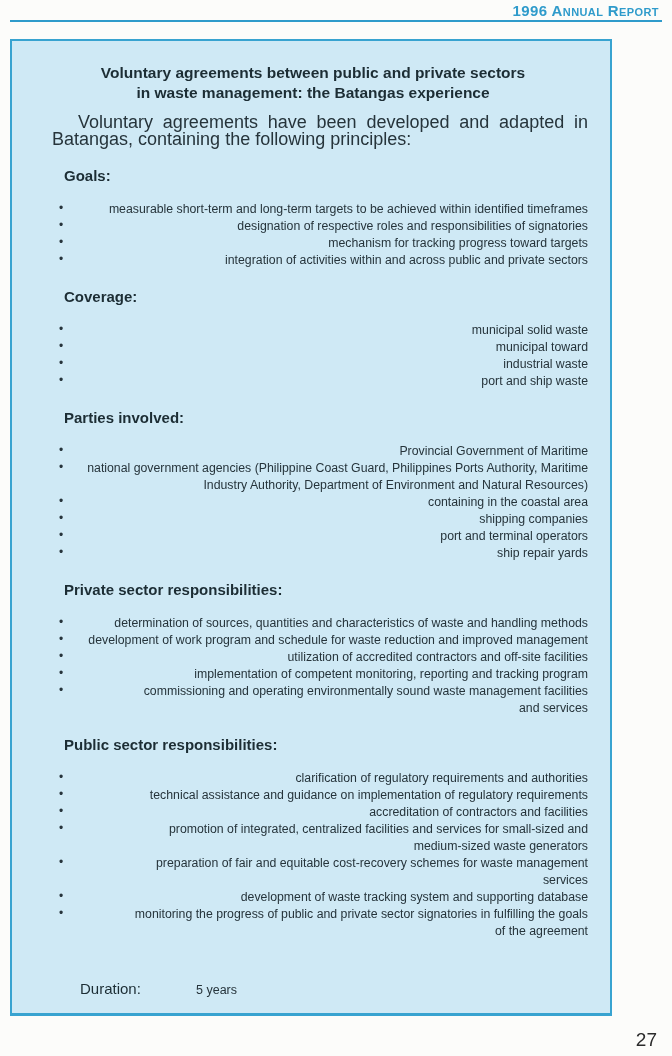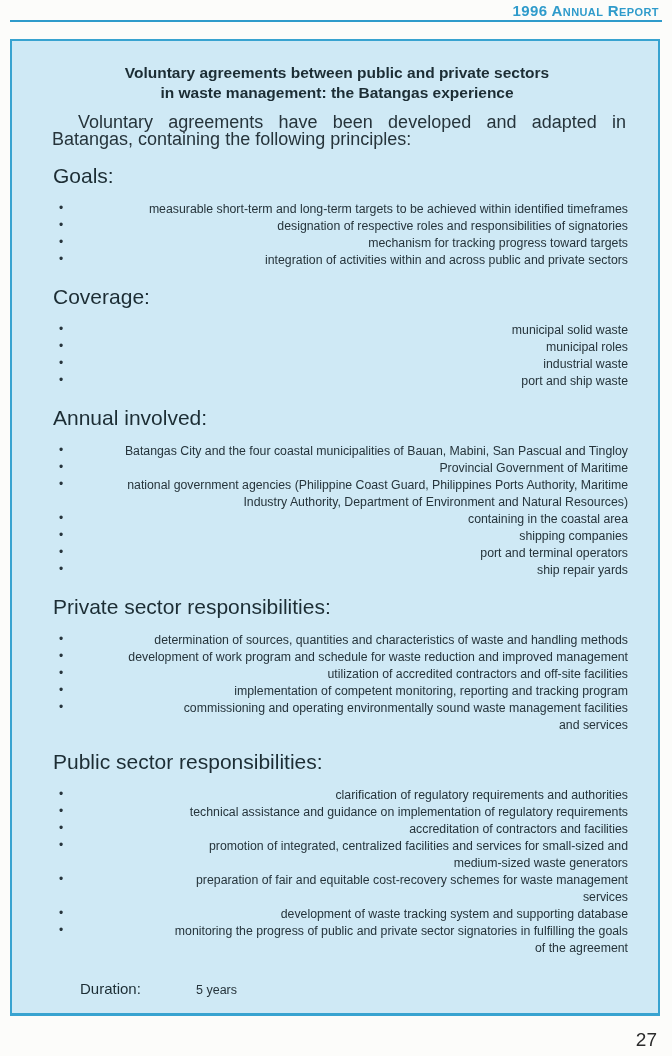--- a/index.html
+++ b/index.html
@@ -28,21 +28,21 @@
     top: 20px;
     left: 10px;
     width: 652px;
     height: 2px;
     background: var(--accent-teal, #2f9bcb);
   }
   .panel {
     position: absolute;
     top: 39px;
     left: 10px;
-    width: 650px;
+    width: 602px;
     height: 977px;
     background: var(--panel-bg, #cfe9f5);
     border: 2px solid var(--panel-border, #38a3d0);
     border-bottom-width: 3px;
     padding: 22px 22px 0 40px;
   }
   .title {
     margin: 0;
     text-align: center;
     font-size: 15.5px;
@@ -54,24 +54,24 @@
   .intro {
     margin: 12px 0 0 0;
     font-size: 18px;
     line-height: 17px;
     text-indent: 26px;
     text-align: justify;
     max-width: 574px;
   }
   .content-section { margin-top: 19px; }
   .section-heading {
-    margin: 0 0 16px 1px;
-    font-size: 21px;
+    margin: 0 0 16px 12px;
+    font-size: 15px;
     line-height: 18px;
-    font-weight: normal;
+    font-weight: bold;
     color: var(--heading-text, #1c2d34);
   }
   .bullet-list {
     margin: 0;
     padding: 0;
     list-style: none;
     max-width: 576px;
     text-align: right;
   }
   .bullet-list li {
@@ -130,30 +130,29 @@
             <li>designation of respective roles and responsibilities of signatories</li>
             <li>mechanism for tracking progress toward targets</li>
             <li>integration of activities within and across public and private sectors</li>
           </ul>
   </section>
 
   <section class="content-section">
     <h2 class="section-heading">Coverage:</h2>
     <ul class="bullet-list">
             <li>municipal solid waste</li>
-            <li>municipal roles</li>
+            <li>municipal toward</li>
             <li>industrial waste</li>
             <li>port and ship waste</li>
           </ul>
   </section>
 
   <section class="content-section">
-    <h2 class="section-heading">Annual involved:</h2>
+    <h2 class="section-heading">Parties involved:</h2>
     <ul class="bullet-list">
-            <li>Batangas City and the four coastal municipalities of Bauan, Mabini, San Pascual and Tingloy</li>
             <li>Provincial Government of Maritime</li>
             <li>national government agencies (Philippine Coast Guard, Philippines Ports Authority, Maritime
 Industry Authority, Department of Environment and Natural Resources)</li>
             <li>containing in the coastal area</li>
             <li>shipping companies</li>
             <li>port and terminal operators</li>
             <li>ship repair yards</li>
           </ul>
   </section>
 

